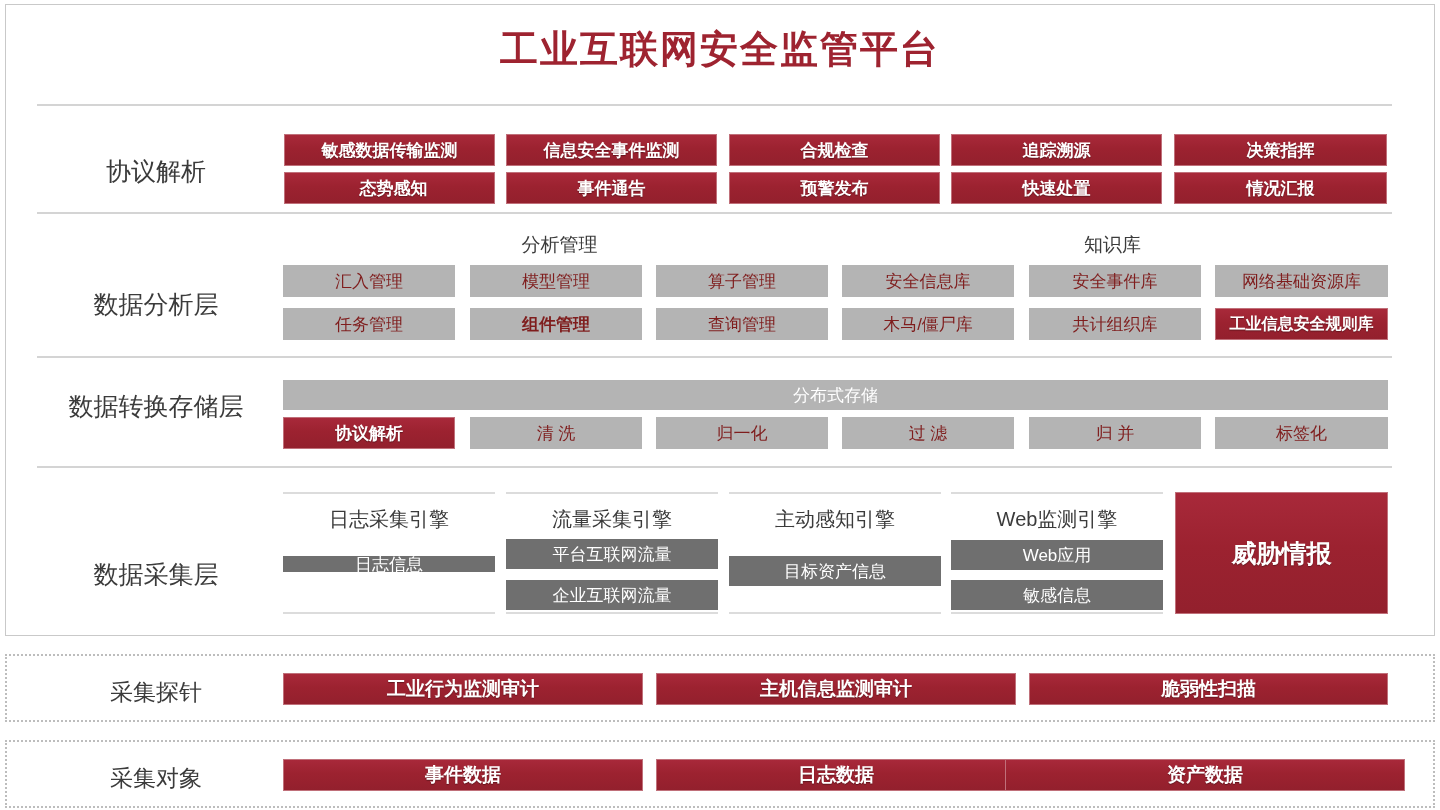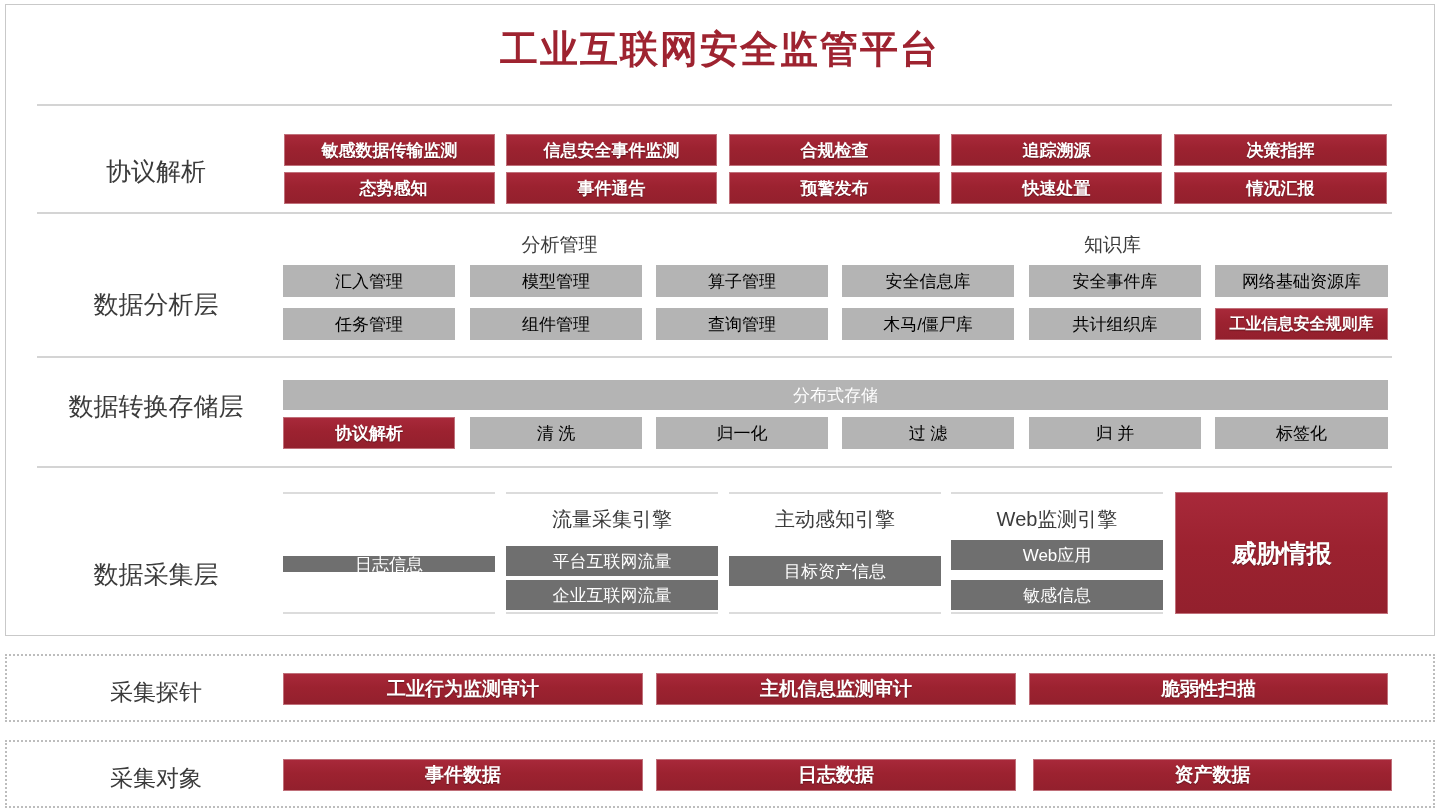--- a/index.html
+++ b/index.html
@@ -60,21 +60,21 @@
   }
   .box-red {
     background: linear-gradient(to bottom,#a8293a 0%,#9c2230 45%,#93202d 100%);
     border: 1px solid #c0707a;
     color: #ffffff;
     font-weight: bold;
     text-shadow: 0 1px 1px rgba(0,0,0,.35);
   }
   .box-gray {
     background: #b4b4b4;
-    color: #000000;
+    color: #7f1d1d;
     border: none;
   }
   .box-darkgray {
     background: #6f6f6f;
     color: #ffffff;
     border: none;
   }
   .box-wide-gray {
     background: #b4b4b4;
     color: #ffffff;
@@ -150,21 +150,21 @@
     <div class="group-caption" style="left:836px;top:232px;width:553px;text-align:center;">知识库</div>
 
     <div class="box box-gray" style="left:283px;top:265px;width:172px;height:32px;">汇入管理</div>
     <div class="box box-gray" style="left:470px;top:265px;width:172px;height:32px;">模型管理</div>
     <div class="box box-gray" style="left:656px;top:265px;width:172px;height:32px;">算子管理</div>
     <div class="box box-gray" style="left:842px;top:265px;width:172px;height:32px;font-family:Liberation Serif, serif;">安全信息库</div>
     <div class="box box-gray" style="left:1029px;top:265px;width:172px;height:32px;">安全事件库</div>
     <div class="box box-gray" style="left:1215px;top:265px;width:173px;height:32px;">网络基础资源库</div>
 
     <div class="box box-gray" style="left:283px;top:308px;width:172px;height:32px;">任务管理</div>
-    <div class="box box-gray" style="left:470px;top:308px;width:172px;height:32px;">组件管理</div>
+    <div class="box box-gray" style="left:470px;top:308px;width:172px;height:32px;font-weight:bold;">组件管理</div>
     <div class="box box-gray" style="left:656px;top:308px;width:172px;height:32px;">查询管理</div>
     <div class="box box-gray" style="left:842px;top:308px;width:172px;height:32px;">木马/僵尸库</div>
     <div class="box box-gray" style="left:1029px;top:308px;width:172px;height:32px;">共计组织库</div>
     <div class="box box-red" style="left:1215px;top:308px;width:173px;height:32px;font-size:16px;">工业信息安全规则库</div>
   </div>
 
   <div class="layer">
     <div class="layer-label" style="top:390px">数据转换存储层</div>
 
     <div class="box box-wide-gray" style="left:283px;top:380px;width:1105px;height:30px;">分布式存储</div>
@@ -176,28 +176,29 @@
     <div class="box box-gray" style="left:1029px;top:417px;width:172px;height:32px;">归 并</div>
     <div class="box box-gray" style="left:1215px;top:417px;width:173px;height:32px;">标签化</div>
   </div>
 
   <div class="layer">
     <div class="layer-label" style="top:558px">数据采集层</div>
 
     <div class="engine-col" style="left:283px;top:492px;width:212px;height:122px;">
       <div class="cap-line" style="top:0"></div>
       <div class="cap-line" style="top:120px"></div>
+      <div class="engine-title" style="top:14px">日志采集引擎</div>
       <div class="box box-darkgray" style="left:0;top:64px;width:212px;height:16px;">日志信息</div>
     </div>
 
     <div class="engine-col" style="left:506px;top:492px;width:212px;height:122px;">
       <div class="cap-line" style="top:0"></div>
       <div class="cap-line" style="top:120px"></div>
       <div class="engine-title" style="top:14px">流量采集引擎</div>
-      <div class="box box-darkgray" style="left:0;top:54px;width:212px;height:30px;">平台互联网流量</div>
+      <div class="box box-darkgray" style="left:0;top:47px;width:212px;height:30px;">平台互联网流量</div>
       <div class="box box-darkgray" style="left:0;top:88px;width:212px;height:30px;">企业互联网流量</div>
     </div>
 
     <div class="engine-col" style="left:729px;top:492px;width:212px;height:122px;">
       <div class="cap-line" style="top:0"></div>
       <div class="cap-line" style="top:120px"></div>
       <div class="engine-title" style="top:14px">主动感知引擎</div>
       <div class="box box-darkgray" style="left:0;top:64px;width:212px;height:30px;">目标资产信息</div>
     </div>
 
@@ -215,15 +216,15 @@
   <div class="dotted-panel" style="top:654px;height:68px;"></div>
   <div class="bottom-label" style="top:677px">采集探针</div>
   <div class="box box-red" style="left:283px;top:673px;width:360px;height:32px;font-size:19px;">工业行为监测审计</div>
   <div class="box box-red" style="left:656px;top:673px;width:360px;height:32px;font-size:19px;">主机信息监测审计</div>
   <div class="box box-red" style="left:1029px;top:673px;width:359px;height:32px;font-size:19px;">脆弱性扫描</div>
 
   <div class="dotted-panel" style="top:740px;height:68px;"></div>
   <div class="bottom-label" style="top:763px">采集对象</div>
   <div class="box box-red" style="left:283px;top:759px;width:360px;height:32px;font-size:19px;">事件数据</div>
   <div class="box box-red" style="left:656px;top:759px;width:360px;height:32px;font-size:19px;">日志数据</div>
-  <div class="box box-red" style="left:1033px;top:759px;width:359px;height:32px;font-size:19px;">资产数据</div>
+  <div class="box box-red" style="left:1005px;top:759px;width:400px;height:32px;font-size:19px;">资产数据</div>
 
 </div>
 
 </body></html>

